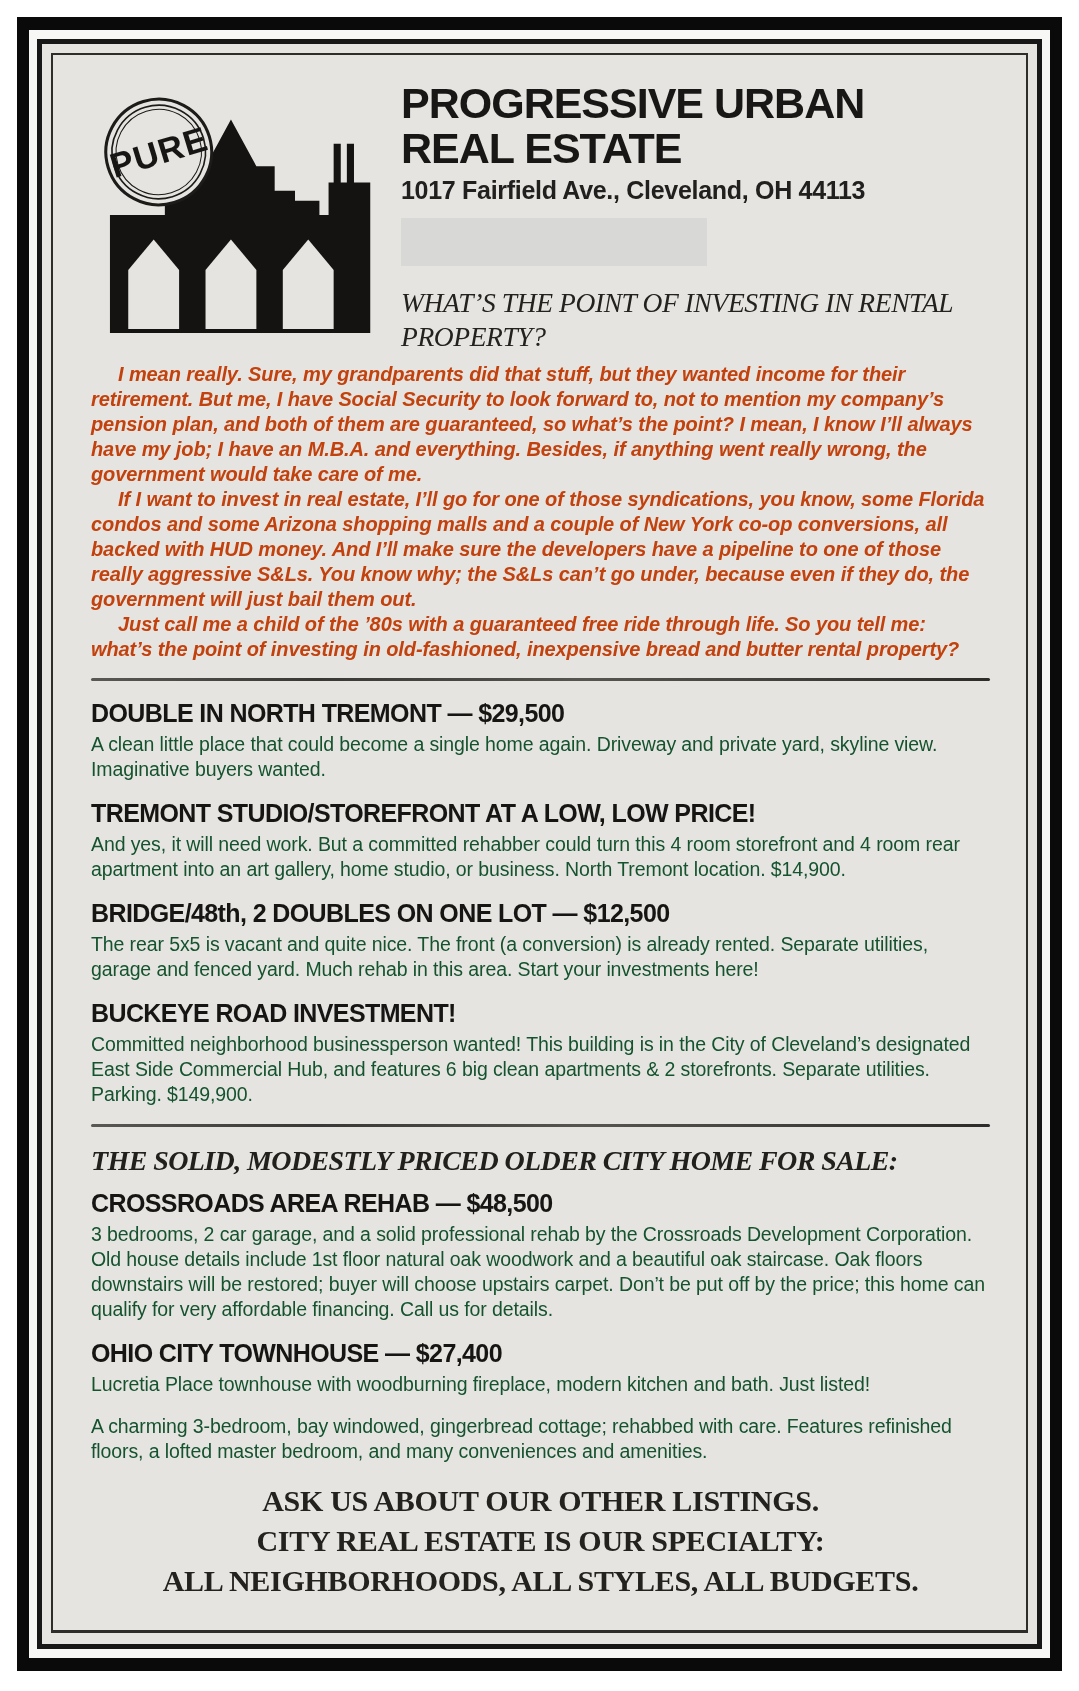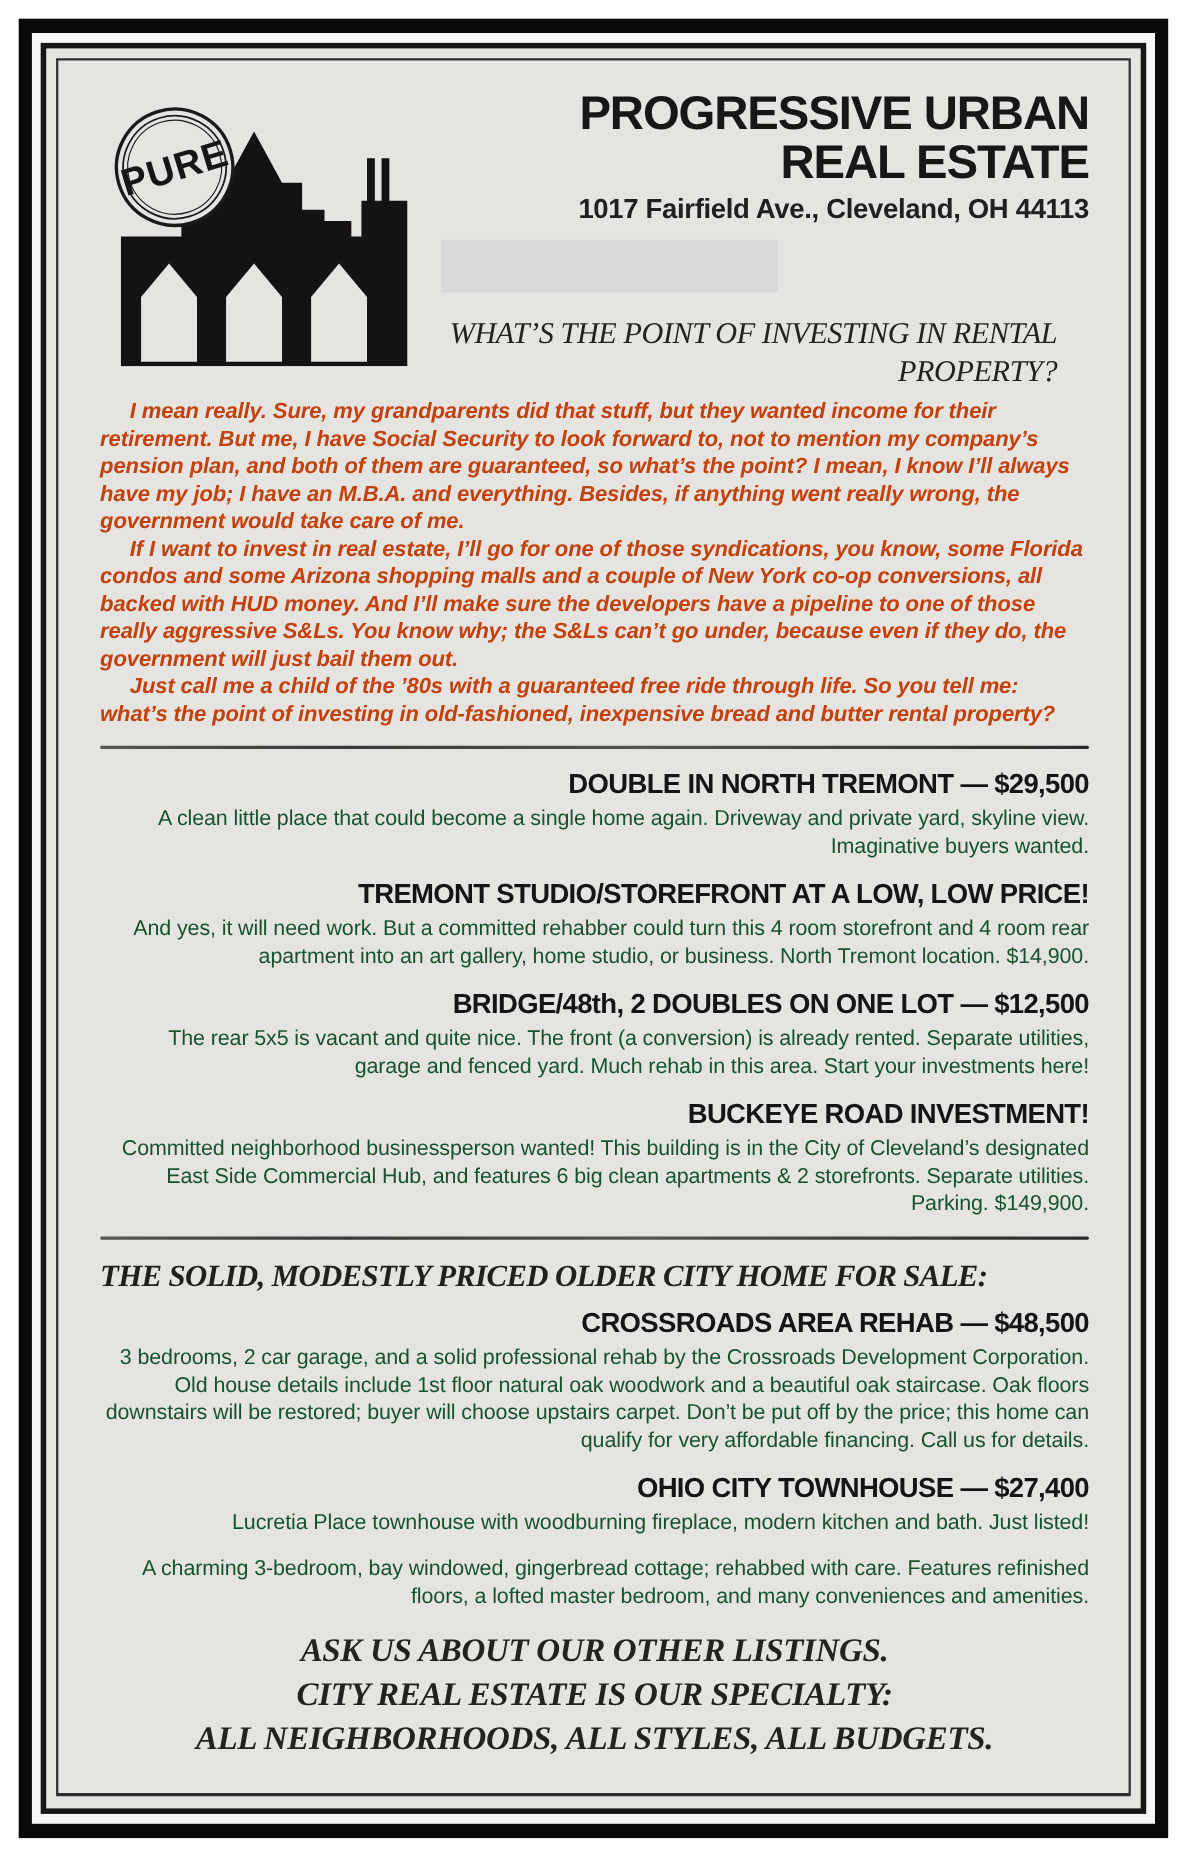--- a/index.html
+++ b/index.html
@@ -29,21 +29,21 @@
     border: 2px solid #2e2d2c;
     border-bottom-width: 3px;
     padding: 24px 36px 10px 38px;
     overflow: hidden;
     color: #1b1a19;
   }
 
   
   .header { display: flex; align-items: flex-start; margin-bottom: 8px; }
   .logo-wrap { width: 292px; flex: 0 0 292px; padding-top: 12px; }
-  .header-right { flex: 1; padding-left: 18px; padding-top: 2px; text-align: right; }
+  .header-right { flex: 1; padding-left: 18px; padding-top: 2px; }
 
   .company-name {
     font-weight: 700;
     font-size: 43px;
     line-height: 45px;
     letter-spacing: -1px;
     color: #181715;
   }
   .address {
     font-weight: 700;
@@ -84,21 +84,21 @@
 
   
   .rule {
     height: 3px;
     background: linear-gradient(90deg, #5a5854 0%, #3a3836 25%, #57554f 55%, #403e3a 80%, #2e2c2a 100%);
     margin: 16px 0 18px 0;
     border-radius: 2px;
   }
 
   
-  .listing { margin-bottom: 17px; text-align: right; }
+  .listing { margin-bottom: 17px; }
   .listing-title {
     font-weight: 700;
     font-size: 25px;
     line-height: 28px;
     letter-spacing: -0.6px;
     color: #161513;
     margin-bottom: 5px;
   }
   .listing-body {
     font-size: 19.5px;
@@ -113,21 +113,20 @@
     font-weight: 700;
     font-size: 28px;
     letter-spacing: -0.6px;
     color: #21201d;
     margin: 2px 0 12px 0;
   }
 
   
   .footer {
     font-family: "Liberation Serif", serif;
-    font-style: italic;
     font-weight: 700;
     text-align: center;
     font-size: 30px;
     line-height: 40px;
     letter-spacing: -0.3px;
     color: #23221f;
     margin-top: 16px;
   }
 
   .pure-logo { display: block; }

